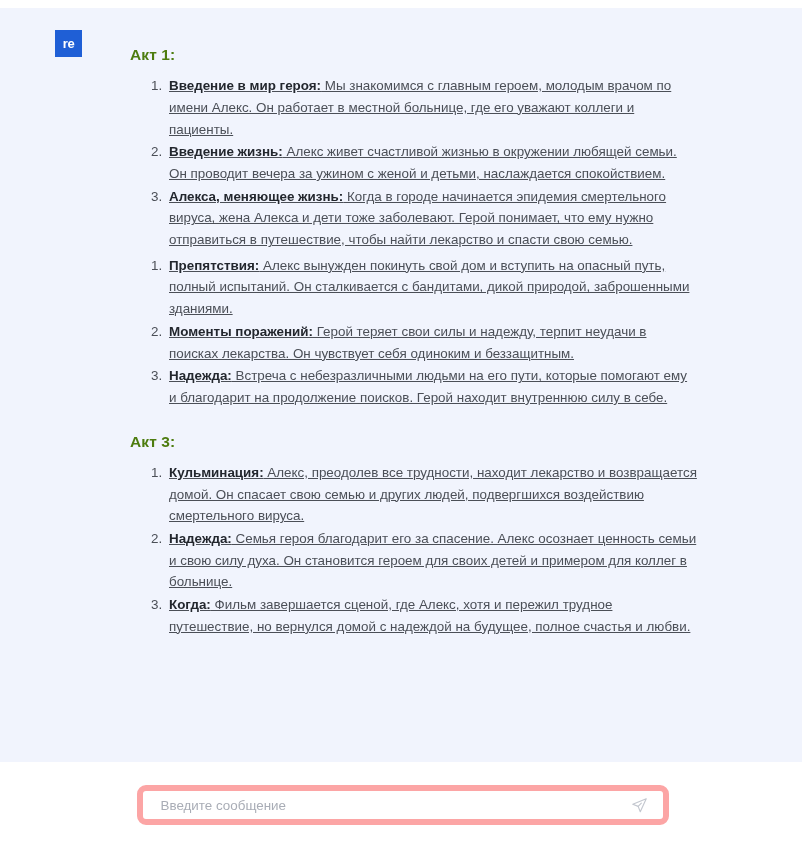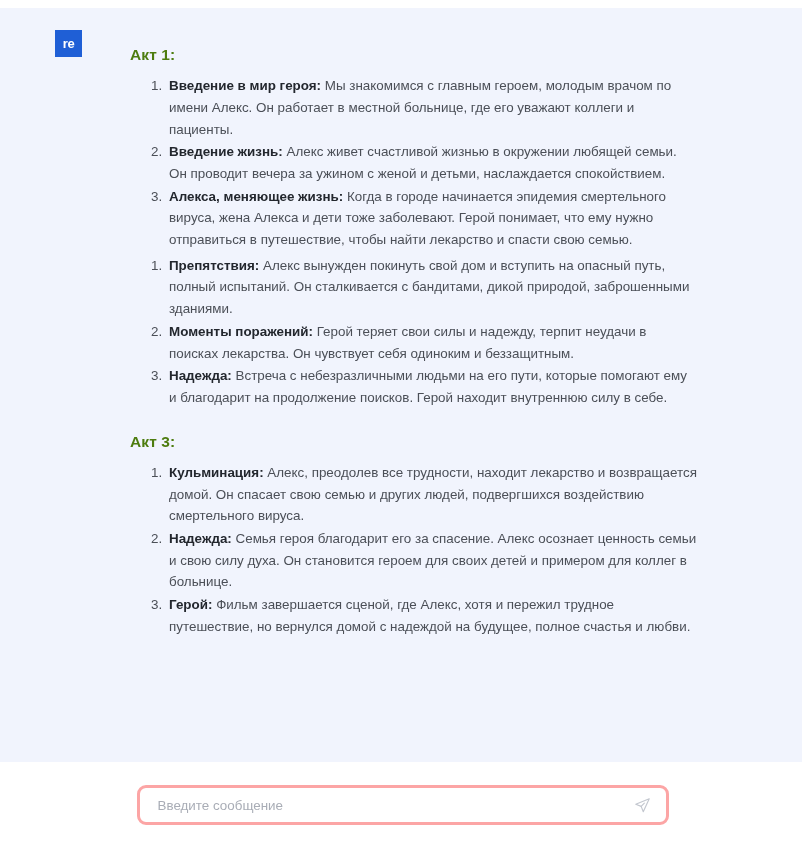--- a/index.html
+++ b/index.html
@@ -99,20 +99,21 @@
     padding-left: 36px;
     list-style-position: outside;
     list-style-type: decimal;
   }
   ol.act-list li {
     font-size: 13.4px;
     line-height: 1.62;
     color: #4b4f57;
     margin: 0 0 1px 0;
     padding-left: 3px;
+    text-decoration: underline;
   }
   ol.act-list li::marker {
     color: #4b4f57;
     font-size: 13.4px;
   }
   ol.act-list li .lead {
     font-weight: bold;
     color: #23272e;
   }
 
@@ -126,21 +127,21 @@
     background: #ffffff;
     display: flex;
     align-items: center;
     justify-content: center;
   }
 
   .composer {
     position: relative;
     width: 532px;
     height: 40px;
-    border: 3px solid #fca5a5;
+    border: 6px solid #fca5a5;
     border-radius: 9px;
     background: #ffffff;
     box-sizing: border-box;
     display: flex;
     align-items: center;
   }
 
   .composer-input {
     border: none;
     outline: none;
@@ -226,21 +227,21 @@
         <div class="act-section">
           <h3 class="act-title">Акт 3:</h3>
           <ol class="act-list">
             <li>
               <span class="lead">Кульминация:</span><span> Алекс, преодолев все трудности, находит лекарство и возвращается домой. Он спасает свою семью и других людей, подвергшихся воздействию смертельного вируса.</span>
             </li>
             <li>
               <span class="lead">Надежда:</span><span> Семья героя благодарит его за спасение. Алекс осознает ценность семьи и свою силу духа. Он становится героем для своих детей и примером для коллег в больнице.</span>
             </li>
             <li>
-              <span class="lead">Герой:</span><span> Фильм завершается сценой, где Алекс, хотя и пережил трудное путешествие, но вернулся домой с надеждой на будущее, полное счастья и любви.</span>
+              <span class="lead">Когда:</span><span> Фильм завершается сценой, где Алекс, хотя и пережил трудное путешествие, но вернулся домой с надеждой на будущее, полное счастья и любви.</span>
             </li>
           </ol>
         </div>
 
       </div>
     </div>
   </div>
 
   <div class="composer-area">
     <div class="composer">

